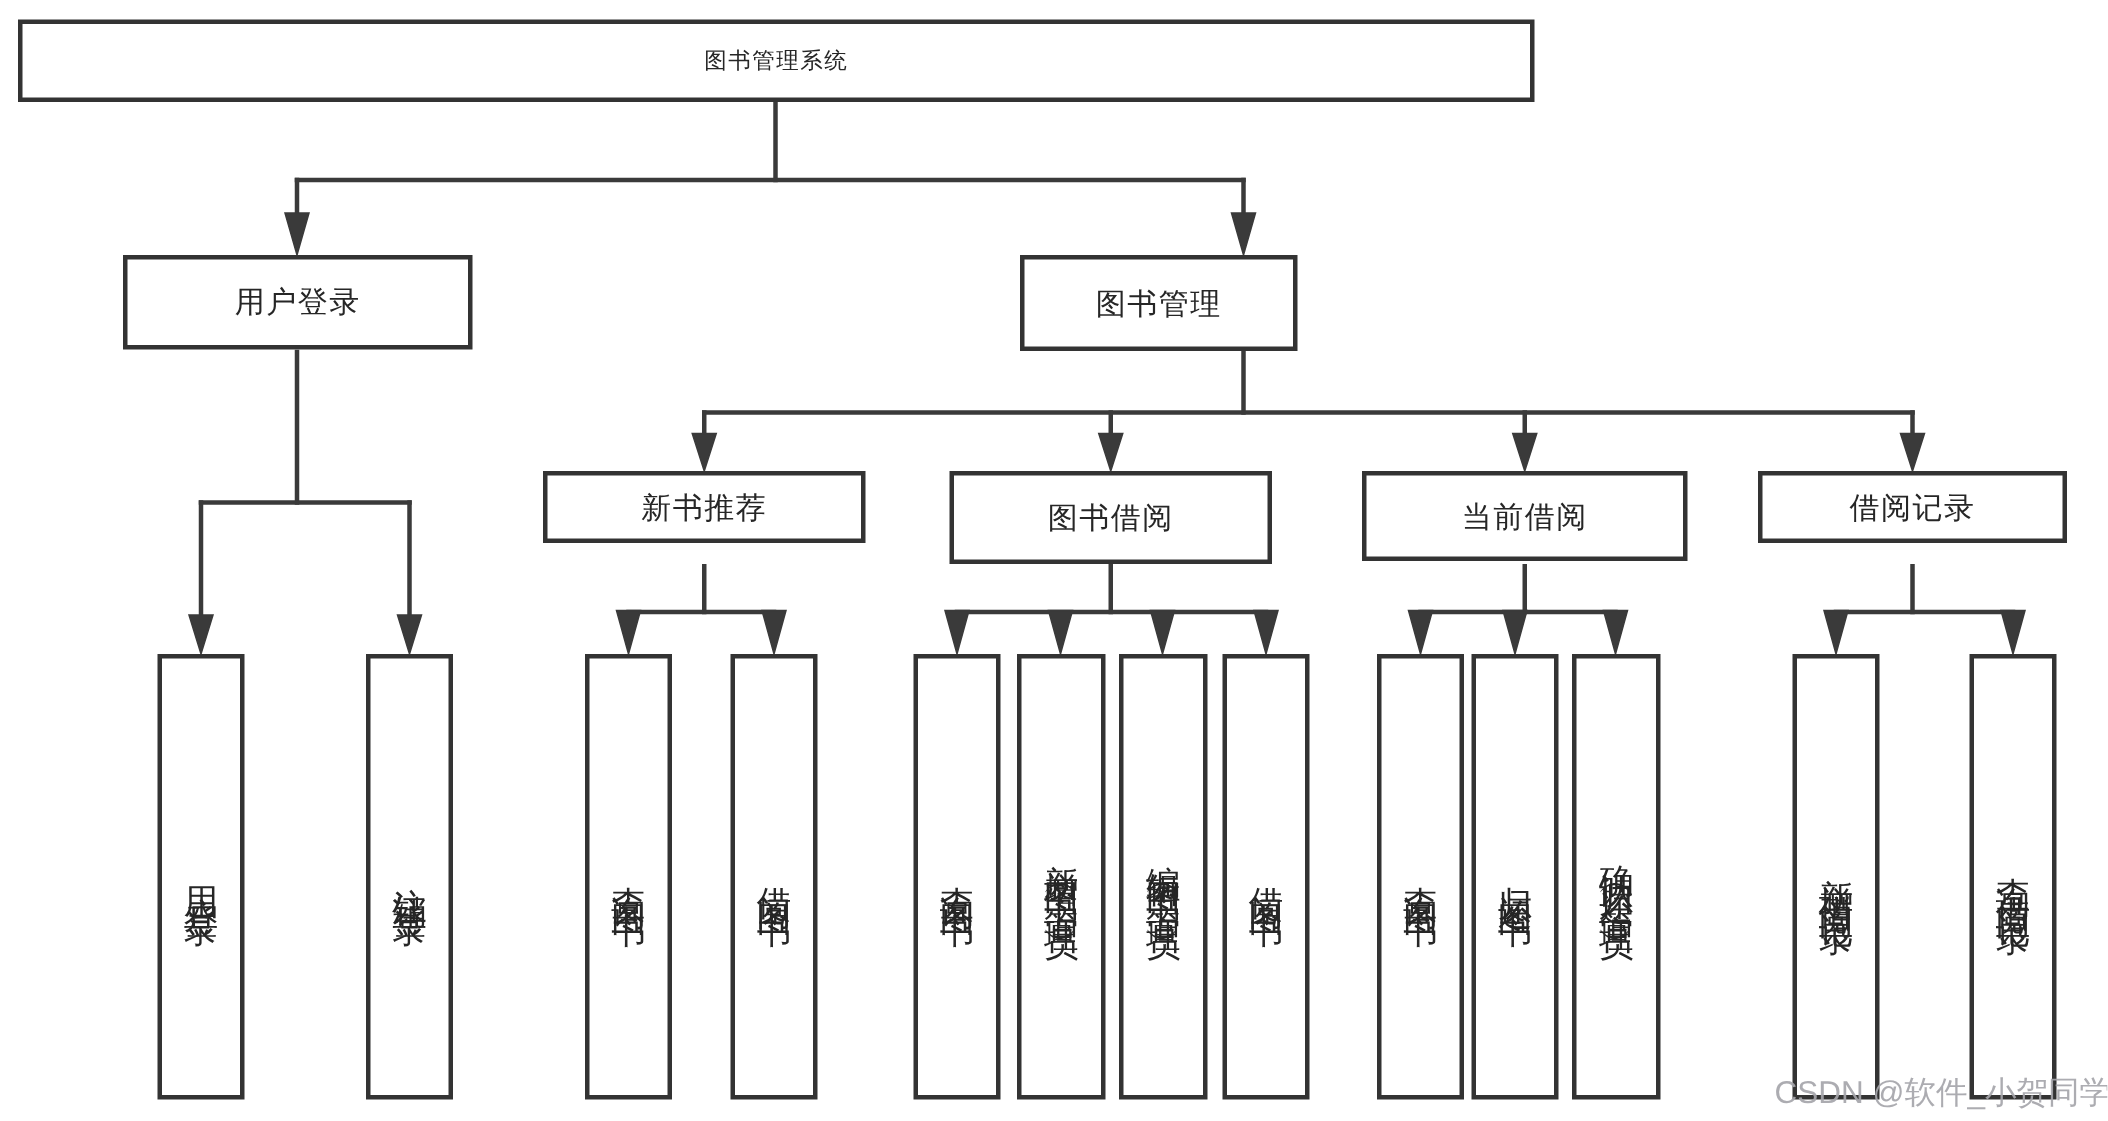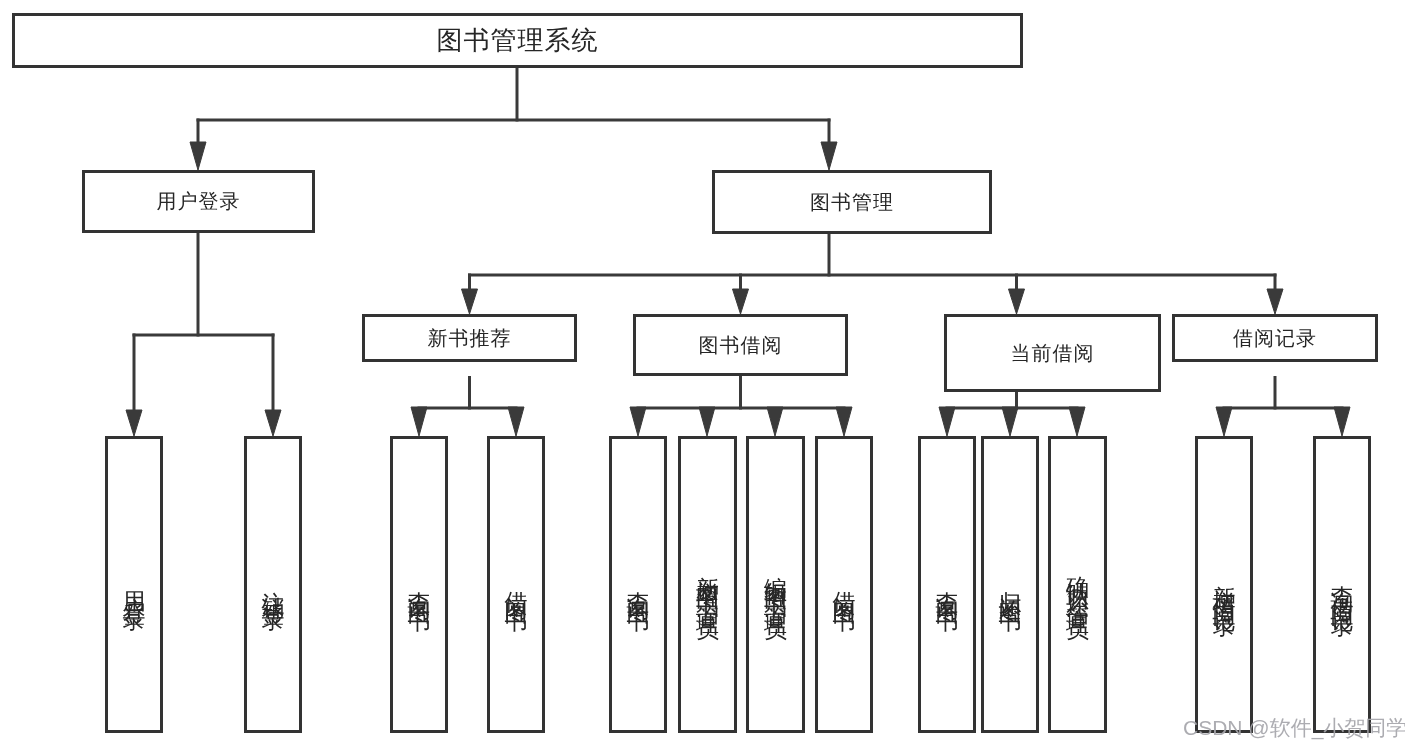--- a/index.html
+++ b/index.html
@@ -40,21 +40,21 @@
     align-items: center;
     justify-content: center;
     color: #262626;
   }
   .hnode span {
     font-size: 20px;
     letter-spacing: 1px;
     white-space: nowrap;
   }
   .root-node span {
-    font-size: 26px;
+    font-size: 15px;
     letter-spacing: 1px;
   }
   .vnode span {
     writing-mode: vertical-rl;
     text-orientation: mixed;
     font-size: 23px;
     letter-spacing: 6px;
     line-height: 1;
     white-space: nowrap;
   }
@@ -138,31 +138,31 @@
     </g>
   </svg>
 
   <div class="node hnode root-node" style="left:12px; top:13px; width:1011px; height:55px;">
     <span>图书管理系统</span>
   </div>
 
   <div class="node hnode" style="left:82px; top:170px; width:233px; height:63px;">
     <span>用户登录</span>
   </div>
-  <div class="node hnode" style="left:712px; top:170px; width:280px; height:64px;">
+  <div class="node hnode" style="left:680px; top:170px; width:185px; height:64px;">
     <span>图书管理</span>
   </div>
 
   <div class="node hnode" style="left:362px; top:314px; width:215px; height:48px;">
     <span>新书推荐</span>
   </div>
   <div class="node hnode" style="left:633px; top:314px; width:215px; height:62px;">
     <span>图书借阅</span>
   </div>
-  <div class="node hnode" style="left:908px; top:314px; width:217px; height:78px;margin-left:36px;">
+  <div class="node hnode" style="left:908px; top:314px; width:217px; height:60px;">
     <span>当前借阅</span>
   </div>
   <div class="node hnode" style="left:1172px; top:314px; width:206px; height:48px;">
     <span>借阅记录</span>
   </div>
 
   <div class="node vnode" style="left:105px; top:436px; width:58px; height:297px;">
     <span>用户登录</span>
   </div>
   <div class="node vnode" style="left:244px; top:436px; width:58px; height:297px;">

